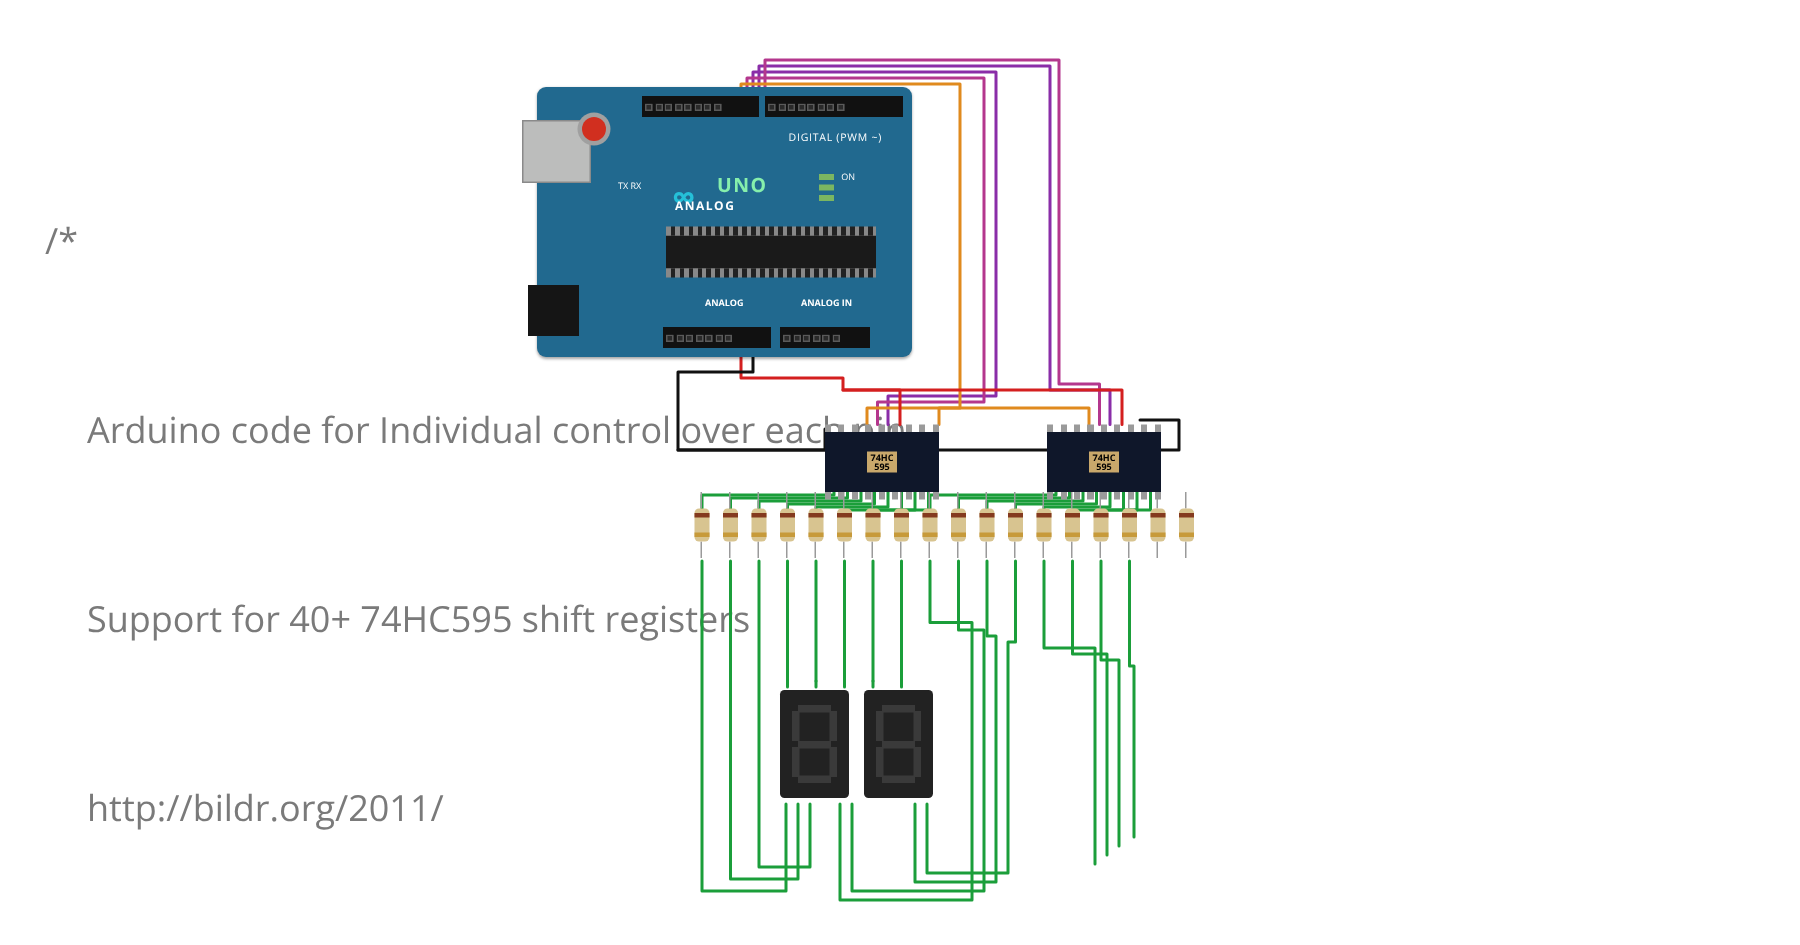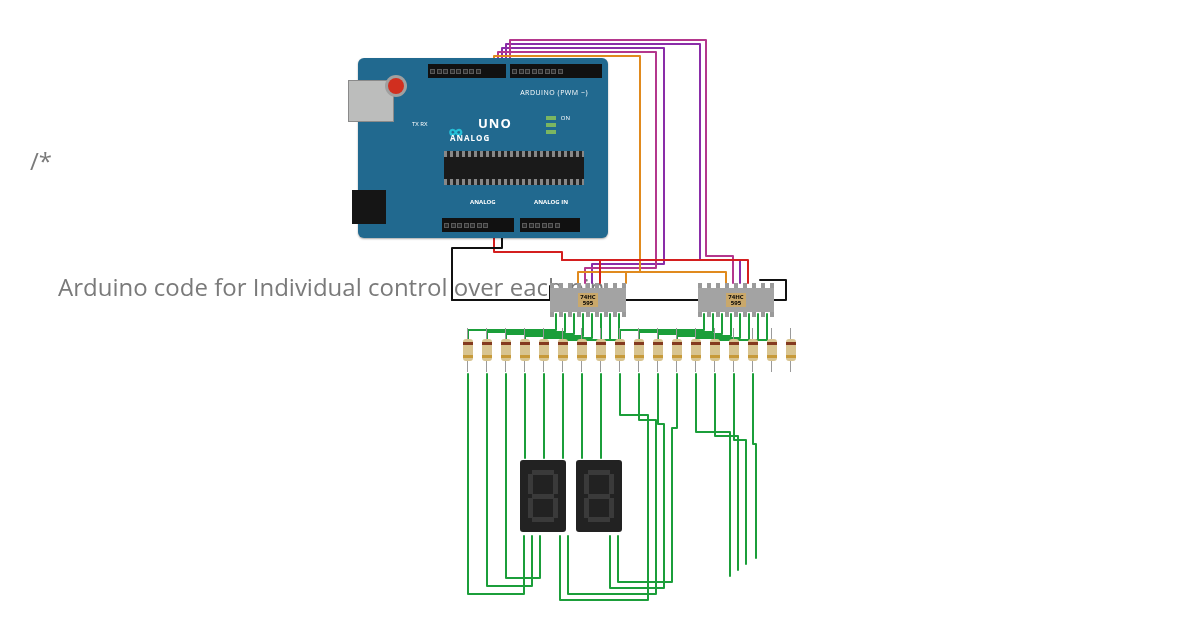--- a/index.html
+++ b/index.html
@@ -57,21 +57,21 @@
   }
   .arduino .infinity {
     position: absolute;
     left: 90px; top: 58px;
     color: #25c0d8; font-size: 22px; font-weight: bold;
     letter-spacing: -3px;
   }
   .arduino .brand {
     position: absolute;
     left: 120px; top: 56px;
-    color: #ffffff; font-size: 13px; font-weight: 700;
+    color: #86efac; font-size: 13px; font-weight: 700;
     letter-spacing: 1px;
   }
   .arduino .sub {
     position: absolute;
     left: 92px; top: 74px;
     color: #fff; font-size: 8px; font-weight: 700; letter-spacing: 1px;
   }
   .arduino .txrx {
     position: absolute;
     left: 54px; top: 62px;
@@ -126,22 +126,22 @@
   .mcu::before, .mcu::after {
     content: '';
     position: absolute; left: 0; right: 0; height: 6px;
     background: repeating-linear-gradient(90deg,#888 0 3px,#222 3px 6px);
   }
   .mcu::before { top:-6px; }
   .mcu::after { bottom:-6px; }
   
   .chip {
     position: absolute;
-    width: 76px; height: 24px;
-    background: #a3a3a3;
+    width: 76px; height: 40px;
+    background: #0f172a;
     display: flex; align-items: center; justify-content: center;
   }
   .chip::before, .chip::after {
     content:''; position:absolute; left:0; right:0; height:5px;
     background: repeating-linear-gradient(90deg,#9a9a9a 0 4px,transparent 4px 9px);
   }
   .chip::before { top:-5px; }
   .chip::after { bottom:-5px; }
   .chip-lbl {
     background:#c9a86b; color:#000; font-size:6px; font-weight:700;
@@ -193,20 +193,22 @@
     position: absolute; inset: 0;
     pointer-events: none;
   }
 </style>
 </head>
 <body>
 
 <div class="code-layer">
   <span class="code-line">/*</span>
   <span class="code-line indent">Arduino code for Individual control over each pin</span>
+  <span class="code-line indent">Support for 40+ 74HC595 shift registers</span>
+  <span class="code-line indent">http://bildr.org/2011/</span>
   
   <span class="code-line"></span>
   <span class="code-line"></span>
   
   
   
   <span class="code-line"></span>
   
   
 </div>
@@ -285,21 +287,21 @@
   <div class="brand">UNO</div>
   <div class="sub">ANALOG</div>
   <div class="txrx">TX
 RX</div>
   <div class="on-label">ON</div>
   <div class="led-stack">
       <span></span>
       <span></span>
       <span></span>
     </div>
-  <div class="digital-pwm">ARDUINO (PWM ~)</div>
+  <div class="digital-pwm">DIGITAL (PWM ~)</div>
   <div class="header-row top1">
     <div class="pin"></div>
       <div class="pin"></div>
       <div class="pin"></div>
       <div class="pin"></div>
       <div class="pin"></div>
       <div class="pin"></div>
       <div class="pin"></div>
       <div class="pin"></div>
   </div>

